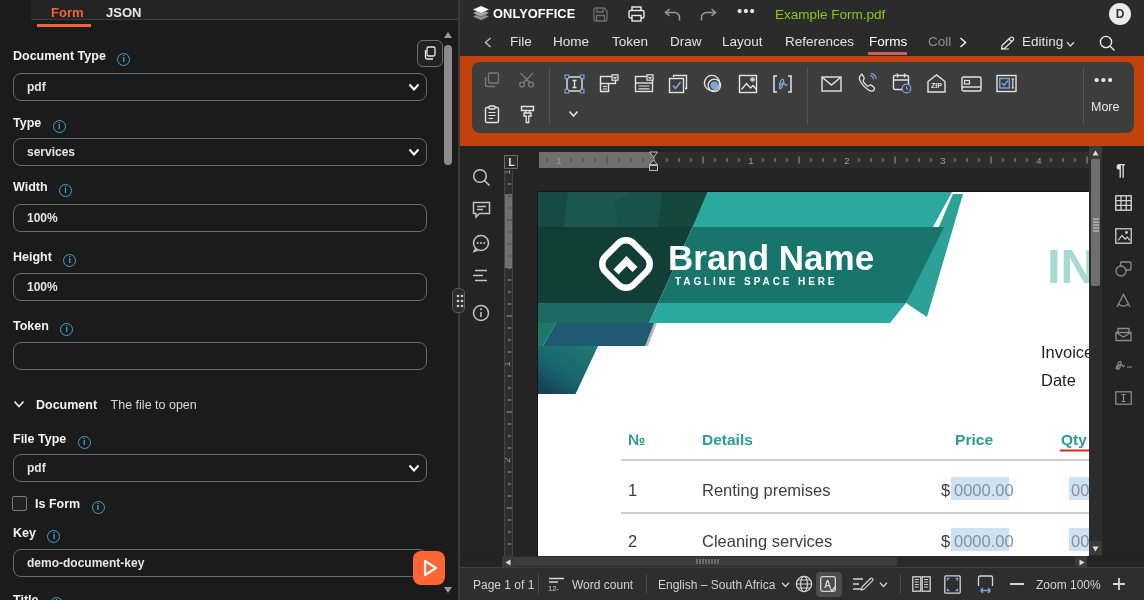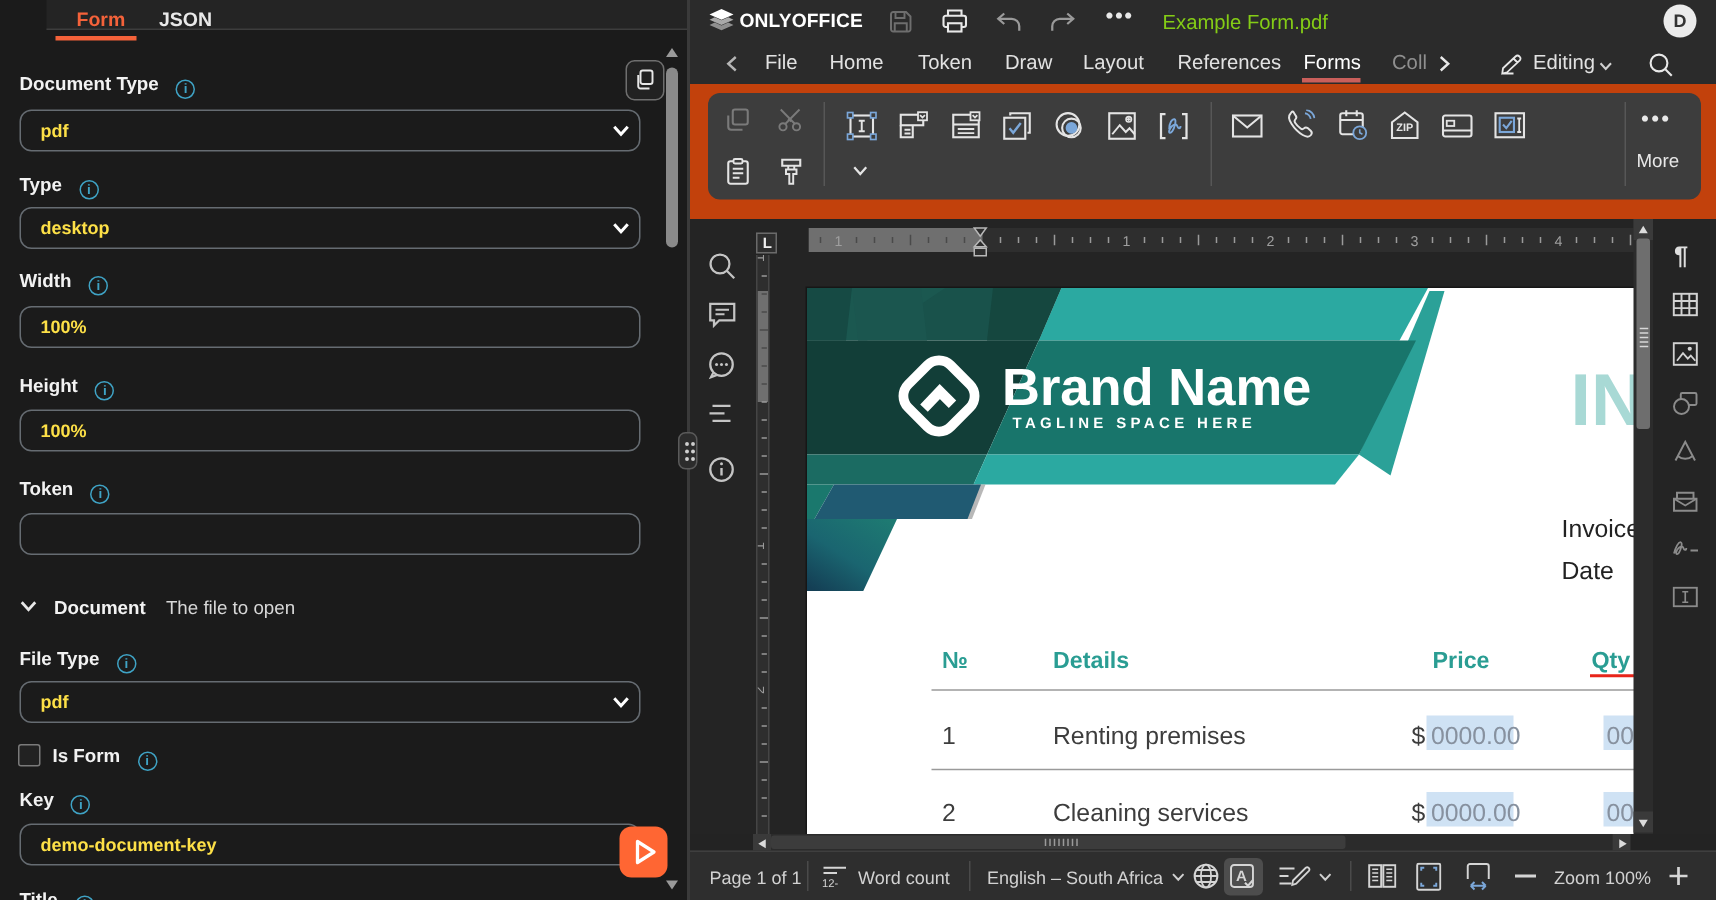--- a/index.html
+++ b/index.html
@@ -7,21 +7,21 @@
   font-family:"Liberation Sans", sans-serif; }
 .abs { position:absolute; }
 
 #panel { position:absolute; left:0; top:0; width:458px; height:600px; background:#1b1b1b; }
 #tabbar { position:absolute; left:0; top:0; width:458px; height:20px; background:#242424; border-bottom:1px solid #3d3d3d;margin-left:31px; }
 .tab { position:absolute; top:5px; font-size:13px; font-weight:bold; color:#e8e8e8; }
 #tabF { left:20px; color:#f4623a; }
 #tabJ { left:75px;text-align:right; }
 #tabline { position:absolute; left:6px; top:24px; width:54px; height:3px; background:#f4623a; }
 .flabel { position:absolute; left:13px; font-size:12.5px; font-weight:bold; color:#f2f2f2; }
-.finput { position:absolute; left:13px; width:414px; height:28px; border:1px solid #666c72; border-radius:8px; background:#1b1b1b; color:#fde047; font-size:12px; font-weight:bold; line-height:26px; padding-left:13px; }
+.finput { position:absolute; left:13px; width:414px; height:28px; border:1px solid #666c72; border-radius:8px; background:#1b1b1b; color:#e5e5e5; font-size:12px; font-weight:bold; line-height:26px; padding-left:13px; }
 .info { display:inline-block; width:13px; height:13px; border:1.4px solid #3fa3c5; border-radius:50%; color:#3fa3c5; font-size:9px; font-weight:bold; text-align:center; line-height:10px; vertical-align:-2px; margin-left:8px; font-style:normal; }
 #copybtn { position:absolute; left:417px; top:40px; width:26px; height:27px; border:1px solid #6f6f6f; border-radius:6px; background:#222; }
 #runbtn { position:absolute; left:413px; top:551px; width:32px; height:34px; background:#ff6633; border-radius:8px; }
 #pscroll { position:absolute; left:444px; top:45px; width:8px; height:120px; background:#8a8a8a; border-radius:4px; }
 
 #editor { position:absolute; left:460px; top:0; width:684px; height:600px; background:#2b2b2b; }
 #eheader { position:absolute; left:0; top:0; width:684px; height:28px; background:#2b2b2b; }
 #emenu { position:absolute; left:0; top:28px; width:684px; height:28px; background:#2b2b2b; }
 .mitem { position:absolute; top:6px; font-size:13.5px; color:#e2e2e2; }
 #etoolwrap { position:absolute; left:0; top:56px; width:684px; height:90px; background:#c2410c; }
@@ -38,21 +38,21 @@
 <body>
 <div id="panel">
   <div id="tabbar">
     <span class="tab" id="tabF">Form</span>
     <span class="tab" id="tabJ">JSON</span>
     <div id="tabline"></div>
   </div>
   <div class="flabel" style="top:49px;">Document Type <i class="info">i</i></div>
   <div class="finput" style="top:73px;">pdf</div>
   <div class="flabel" style="top:116px;">Type <i class="info">i</i></div>
-  <div class="finput" style="top:138px;">desktop</div>
+  <div class="finput" style="top:138px;">services</div>
   <div class="flabel" style="top:180px;">Width <i class="info">i</i></div>
   <div class="finput" style="top:204px;">100%</div>
   <div class="flabel" style="top:250px;">Height <i class="info">i</i></div>
   <div class="finput" style="top:273px;">100%</div>
   <div class="flabel" style="top:319px;">Token <i class="info">i</i></div>
   <div class="finput" style="top:342px;"></div>
   <div class="flabel" style="left:36px; top:398px;">Document <span style="font-weight:normal; color:#d8d8d8; margin-left:10px;margin-top:32px;">The file to open</span></div>
   <svg class="abs" style="left:13px; top:400px;" width="12" height="9" viewBox="0 0 12 9">
       <path d="M1.5 1.5 L6 6.5 L10.5 1.5" stroke="#e8e8e8" stroke-width="1.8" fill="none"></path>
     </svg>

